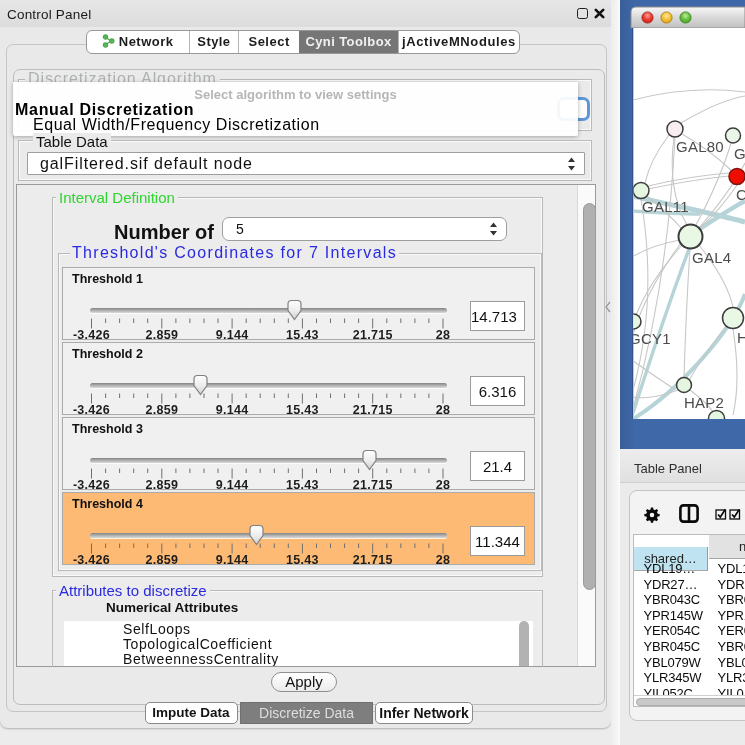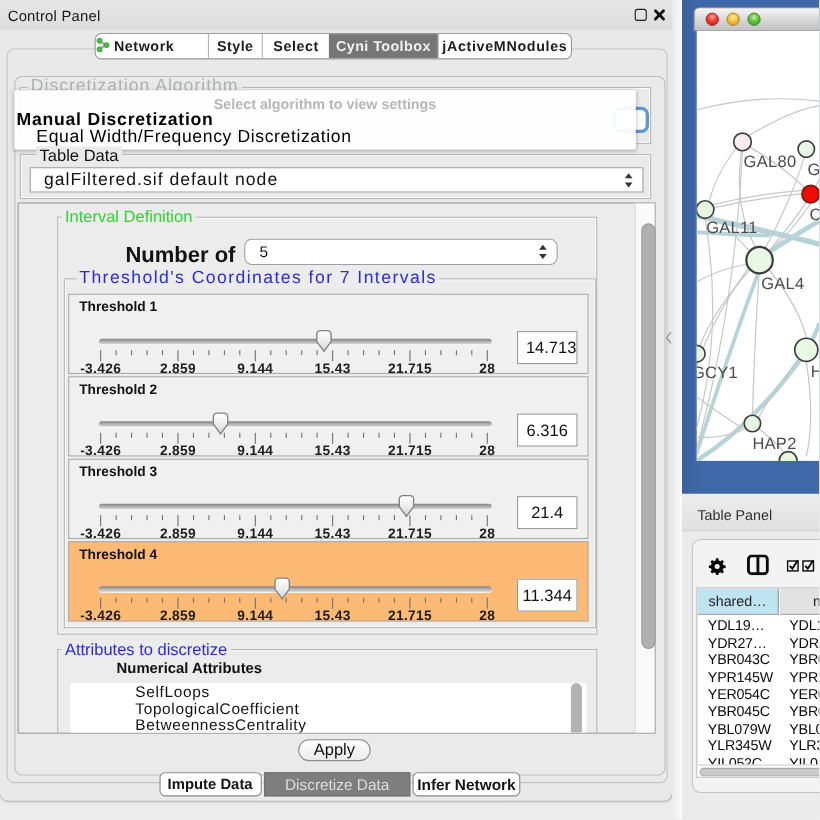--- a/index.html
+++ b/index.html
@@ -14,21 +14,21 @@
     <div class="abs" style="left:7px;top:7px;font-size:13.5px;letter-spacing:.2px;color:#1a1a1a">Control Panel</div>
     <div class="abs" style="left:577px;top:8px;width:11px;height:11px;border:1.6px solid #1c1c1c;border-radius:2.5px"></div>
     <svg class="abs" style="left:594px;top:8px" width="11" height="11" viewBox="0 0 11 11">
           <path d="M1.8,1.8 L9.2,9.2 M9.2,1.8 L1.8,9.2" stroke="#111" stroke-width="2.6" stroke-linecap="round"></path>
         </svg>
   </div>
 
   <div class="abs" style="left:5.5px;top:44px;width:601px;height:668px;background:#e9e9e9;border:1px solid #c5c5c5;border-radius:7px"></div>
 
   <div class="abs" style="left:86px;top:30px;width:434px;height:24px;background:#fff;border:1px solid #989898;border-radius:6px;overflow:hidden;display:flex;font-size:13px;font-weight:bold;color:#1c1c1c">
-    <div style="width:106px;line-height:22px;border-right:1px solid #b4b4b4"><svg width="13" height="14" viewBox="0 0 13 14" style="vertical-align:-2px">
+    <div style="width:106px;line-height:22px;text-align:center;border-right:1px solid #b4b4b4"><svg width="13" height="14" viewBox="0 0 13 14" style="vertical-align:-2px">
             <g stroke="#4ca64c" stroke-width="1.2" fill="#56b856">
               <line x1="4" y1="3.5" x2="9" y2="7"></line>
               <line x1="4" y1="10.5" x2="9" y2="7"></line>
               <circle cx="3.5" cy="3" r="2.1"></circle>
               <circle cx="3.5" cy="11" r="2.1"></circle>
               <circle cx="9.8" cy="7" r="2.1"></circle>
             </g>
           </svg> <span style="letter-spacing:.5px">Network</span></div>
     <div style="width:51px;line-height:22px;text-align:center;border-right:1px solid #b4b4b4;letter-spacing:.4px">Style</div>
     <div style="width:62px;line-height:22px;text-align:center;letter-spacing:.5px">Select</div>
@@ -114,21 +114,21 @@
             </linearGradient>
           </defs>
           <path d="M2,5 Q2,1.5 5.5,1.5 L11.5,1.5 Q15,1.5 15,5 L15,11.5 L8.5,20.5 L2,11.5 Z" fill="url(#tg1)" stroke="#808080" stroke-width="1.2"></path>
         </svg>
  <div style="position:absolute;left:-6.5px;top:60px;width:70px;text-align:center;font-size:12.5px;font-weight:bold;letter-spacing:0.3px;color:#1d1d1d">-3.426</div>
         <div style="position:absolute;left:63.8px;top:60px;width:70px;text-align:center;font-size:12.5px;font-weight:bold;letter-spacing:0.3px;color:#1d1d1d">2.859</div>
         <div style="position:absolute;left:134.1px;top:60px;width:70px;text-align:center;font-size:12.5px;font-weight:bold;letter-spacing:0.3px;color:#1d1d1d">9.144</div>
         <div style="position:absolute;left:204.4px;top:60px;width:70px;text-align:center;font-size:12.5px;font-weight:bold;letter-spacing:0.3px;color:#1d1d1d">15.43</div>
         <div style="position:absolute;left:274.7px;top:60px;width:70px;text-align:center;font-size:12.5px;font-weight:bold;letter-spacing:0.3px;color:#1d1d1d">21.715</div>
         <div style="position:absolute;left:345.0px;top:60px;width:70px;text-align:center;font-size:12.5px;font-weight:bold;letter-spacing:0.3px;color:#1d1d1d">28</div>
- <div style="position:absolute;left:407px;top:33px;width:55px;height:30px;background:#fff;border:1px solid #9b9b9b;font-size:15px;line-height:30px;text-align:right;color:#111">14.713</div>
+ <div style="position:absolute;left:407px;top:33px;width:55px;height:30px;background:#fff;border:1px solid #9b9b9b;font-size:15px;line-height:30px;text-align:left;color:#111">14.713</div>
 </div>
 <div style="position:absolute;left:62px;top:342px;width:473px;height:73px;background:#eff0ef;border:1px solid #ababab">
  <div style="position:absolute;left:9px;top:4px;font-size:12.5px;font-weight:bold;color:#111">Threshold 2</div>
  <div style="position:absolute;left:27px;top:40px;width:357px;height:5px;border-radius:3px;background:linear-gradient(180deg,#838383,#b5b5b5 55%,#dadada);box-shadow:0 1px 0 rgba(255,255,255,.8)"></div>
  <svg width="475" height="12" style="position:absolute;left:0;top:50px" stroke="#6f6f6f" stroke-width="1">
           <line x1="28.5" y1="0.5" x2="28.5" y2="10.5"></line>
           <line x1="42.6" y1="0.5" x2="42.6" y2="5"></line>
           <line x1="56.6" y1="0.5" x2="56.6" y2="5"></line>
           <line x1="70.7" y1="0.5" x2="70.7" y2="5"></line>
           <line x1="84.7" y1="0.5" x2="84.7" y2="5"></line>
@@ -406,21 +406,21 @@
   <svg class="abs" style="left:95px;top:59px" width="26" height="12" viewBox="0 0 26 12">
         <g fill="none" stroke="#0a0a0a">
           <rect x="1" y="2" width="9.5" height="9" stroke-width="1.3"></rect>
           <rect x="15" y="2" width="9.5" height="9" stroke-width="1.3"></rect>
           <path d="M3,6.5 l2.3,2.5 l5,-7.6" stroke-width="1.7"></path>
           <path d="M17,6.5 l2.3,2.5 l5,-7.6" stroke-width="1.7"></path>
         </g>
       </svg>
 
   <div class="abs" style="left:13px;top:85px;width:112px;height:173px;background:#fff;border:1px solid #bbb;border-right:none;overflow:hidden">
-    <div style="position:absolute;left:0;top:0;width:74px;height:24px;background:#bfe3f1;border-right:1px solid #9a9a9a;border-bottom:1px solid #a8a8a8;font-size:13px;line-height:24px;text-align:center;color:#222">shared…</div>
+    <div style="position:absolute;left:0;top:12px;width:74px;height:24px;background:#bfe3f1;border-right:1px solid #9a9a9a;border-bottom:1px solid #a8a8a8;font-size:13px;line-height:24px;text-align:center;color:#222">shared…</div>
     <div style="position:absolute;left:75px;top:0;width:40px;height:24px;background:#e2e2e2;border-bottom:1px solid #a8a8a8;font-size:13px;line-height:24px;color:#222;padding-left:30px">n</div>
     <div style="position:absolute;left:9.5px;top:26px;font-size:13px;line-height:15.6px;color:#0c0c0c;letter-spacing:-0.2px">YDL19…<br>YDR27…<br>YBR043C<br>YPR145W<br>YER054C<br>YBR045C<br>YBL079W<br>YLR345W<br>YIL052C</div>
     <div style="position:absolute;left:83.5px;top:26px;font-size:13px;line-height:15.6px;color:#0c0c0c;letter-spacing:-0.2px">YDL1<br>YDR2<br>YBR0<br>YPR1<br>YER0<br>YBR0<br>YBL0<br>YLR3<br>YIL0</div>
     <div style="position:absolute;left:0;top:160px;width:112px;height:13px;background:#fdfdfd;border-top:1px solid #d0d0d0"></div>
     <div style="position:absolute;left:2px;top:163px;width:118px;height:8px;background:#c9c9c9;border:1px solid #ababab;border-radius:5px"></div>
   </div>
 </div>
 
 </div>
 </body></html>

